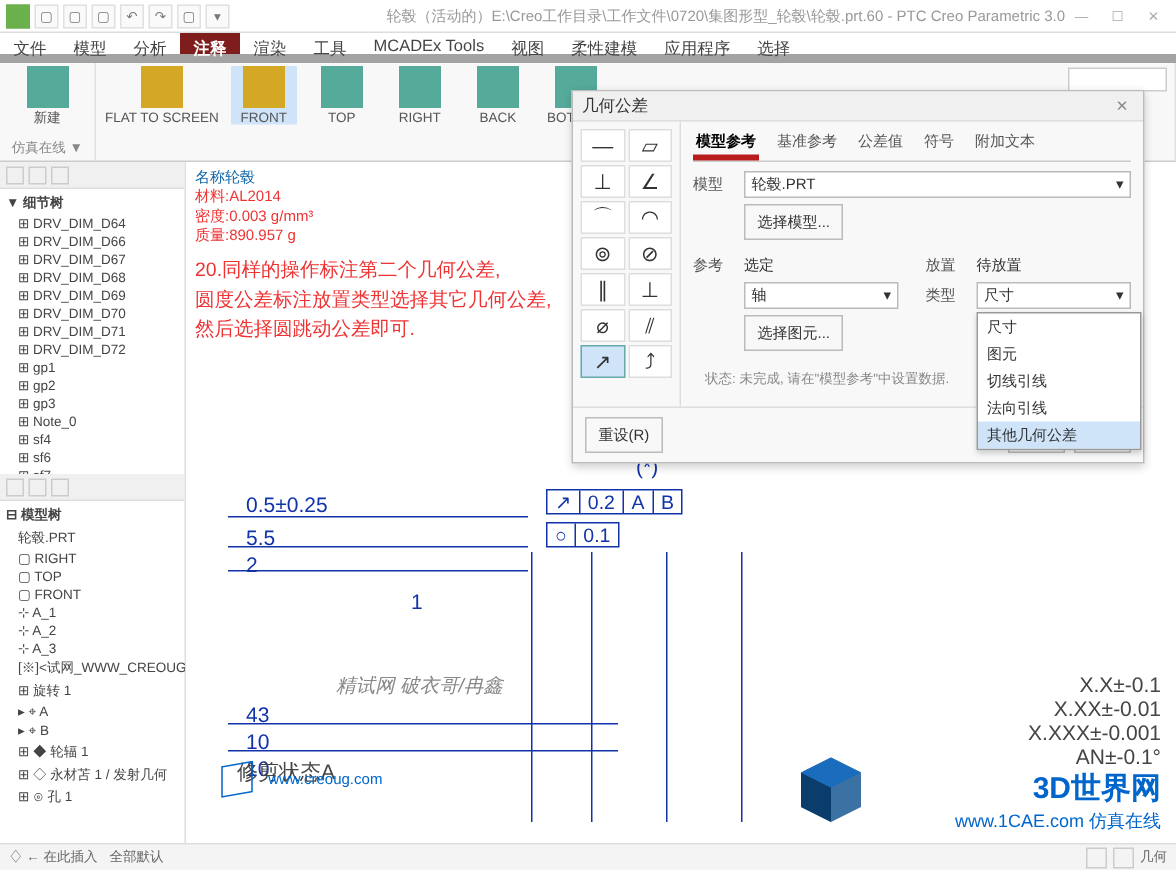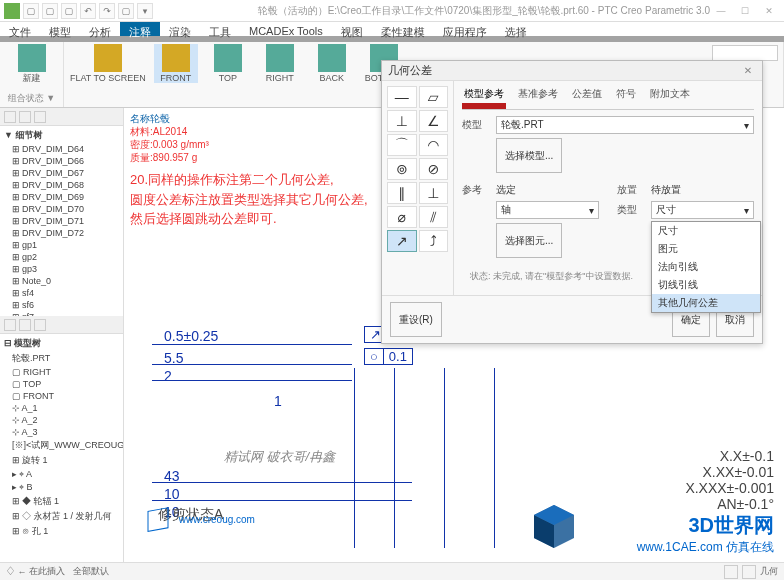--- a/index.html
+++ b/index.html
@@ -10,21 +10,21 @@
 .qat { display:flex; gap:3px; }
 .qat-btn { width:16px; height:16px; border:1px solid #e0e0e0; background:#fafafa; font-size:9px; display:flex; align-items:center; justify-content:center; color:#777; }
 .qat-btn.green { background:#6ab04c; border-color:#6ab04c; }
 .title-text { flex:1; text-align:right; color:#999; font-size:10px; overflow:hidden; white-space:nowrap; }
 .win-btns { display:flex; gap:2px; }
 .win-btn { width:22px; height:14px; font-size:9px; color:#aaa; display:flex; align-items:center; justify-content:center; }
 
 
 .tabs { height:20px; background:#fff; display:flex; border-bottom:6px solid #a3a3a3; }
 .tab { padding:3px 9px; font-size:11px; color:#444; cursor:pointer; }
-.tab.active { background:#0369a1; color:#fff; }
+.tab.active { background:#7f1d1d; color:#fff;font-weight:bold; }
 
 
 .ribbon { height:66px; background:#f8f8f8; border-bottom:1px solid #ccc; display:flex; position:relative; }
 .rgrp { border-right:1px solid #e0e0e0; padding:2px 6px; display:flex; flex-direction:column; justify-content:space-between; }
 .rgrp-top { display:flex; gap:8px; }
 .rbtn { display:flex; flex-direction:column; align-items:center; gap:2px; min-width:44px; cursor:pointer; }
 .rbtn-ico { width:28px; height:28px; background:#5a9; }
 .rbtn-ico.yel { background:#d4a825; }
 .rbtn-lbl { font-size:9px; color:#555; text-align:center; line-height:1; }
 .rgrp-lbl { font-size:9px; color:#888; text-align:center; margin-top:2px; }
@@ -59,25 +59,25 @@
 .dlg-t { height:20px; background:#f0f0f0; border-bottom:1px solid #ddd; display:flex; align-items:center; padding:0 6px; font-size:11px; justify-content:space-between; }
 .dlg-x { width:16px; height:14px; font-size:10px; color:#888; display:flex; align-items:center; justify-content:center; cursor:pointer; }
 .dlg-body { display:flex; }
 .sym-grid { width:72px; padding:4px; border-right:1px solid #ddd; }
 .sym-row { display:flex; }
 .sym-cell { width:32px; height:22px; border:1px solid #ddd; margin:1px; display:flex; align-items:center; justify-content:center; font-size:14px; cursor:pointer; background:#fff; }
 .sym-cell.sel { background:#cfe4f8; border-color:#6aa; }
 .dlg-main { flex:1; padding:4px 8px; }
 .dlg-tabs { display:flex; gap:10px; border-bottom:1px solid #ccc; margin-bottom:6px; }
 .dlg-tab { font-size:10px; padding:2px 2px; cursor:pointer; color:#555; }
-.dlg-tab.active { border-bottom:6px solid #b91c1c; color:#000; }
+.dlg-tab.active { border-bottom:4px solid #b91c1c; color:#000;font-weight:bold; }
 .frow { display:flex; align-items:center; gap:6px; margin:4px 0; font-size:10px; }
 .flbl { width:28px; color:#555; }
 .fsel { flex:1; height:18px; border:1px solid #bbb; background:#fff; padding:0 4px; font-size:10px; display:flex; align-items:center; justify-content:space-between; }
-.fbtn { height:35px; border:1px solid #bbb; background:#f8f8f8; padding:0 8px; font-size:10px; cursor:pointer; display:flex; align-items:center; }
+.fbtn { height:24px; border:1px solid #bbb; background:#f8f8f8; padding:0 8px; font-size:10px; cursor:pointer; display:flex; align-items:center; }
 .dropdown { position:absolute; border:1px solid #999; background:#fff; font-size:10px; box-shadow:0 2px 4px rgba(0,0,0,.2); z-index:5; }
 .dropdown div { padding:2px 6px; cursor:pointer; }
 .dropdown div.hover { background:#cfe4f8; }
 .dlg-msg { font-size:9px; color:#888; padding:8px; }
 .dlg-foot { display:flex; justify-content:space-between; gap:6px; padding:6px 8px; border-top:1px solid #ddd; }
 .dlg-foot .fbtn.reset { margin-right:auto; }
 
 .statusbar { height:18px; background:#f4f4f4; border-top:1px solid #ddd; display:flex; align-items:center; padding:0 6px; font-size:9px; color:#666; gap:8px; }
 .statusbar .sb-r { margin-left:auto; display:flex; gap:4px; }
 .sb-ico { width:14px; height:14px; border:1px solid #ccc; }
@@ -117,21 +117,21 @@
   <div class="tab">应用程序</div>
   <div class="tab">选择</div>
 </div>
 
 <div class="ribbon">
   <div class="rgrp" style="width:64px">
     <div class="rbtn">
       <div class="rbtn-ico"></div>
       <div class="rbtn-lbl">新建</div>
     </div>
-    <div class="rgrp-lbl">组合状态 ▼</div>
+    <div class="rgrp-lbl">仿真在线 ▼</div>
   </div>
   <div class="rgrp" style="flex:1">
     <div class="rgrp-top">
       <div class="rbtn">
           <div class="rbtn-ico yel"></div>
           <div class="rbtn-lbl">FLAT TO
 SCREEN</div>
         </div>
       <div class="rbtn" style="background:#cfe4f8">
           <div class="rbtn-ico yel"></div>
@@ -377,22 +377,22 @@
           <div class="frow">
               <span class="flbl">类型</span>
               <div class="fsel">
                 <span>尺寸</span>
                 <span>▾</span>
               </div>
             </div>
           <div class="dropdown" style="left:34px;top:42px;width:110px" id="ddrop">
               <div>尺寸</div>
               <div>图元</div>
+              <div>切线引线</div>
               <div>法向引线</div>
-              <div>切线引线</div>
               <div class="hover">其他几何公差</div>
             </div>
         </div>
       </div>
       <div class="dlg-msg">状态: 未完成, 请在"模型参考"中设置数据.</div>
     </div>
   </div>
   <div class="dlg-foot">
     <div class="fbtn reset">重设(R)</div>
     <div class="fbtn">确定</div>

